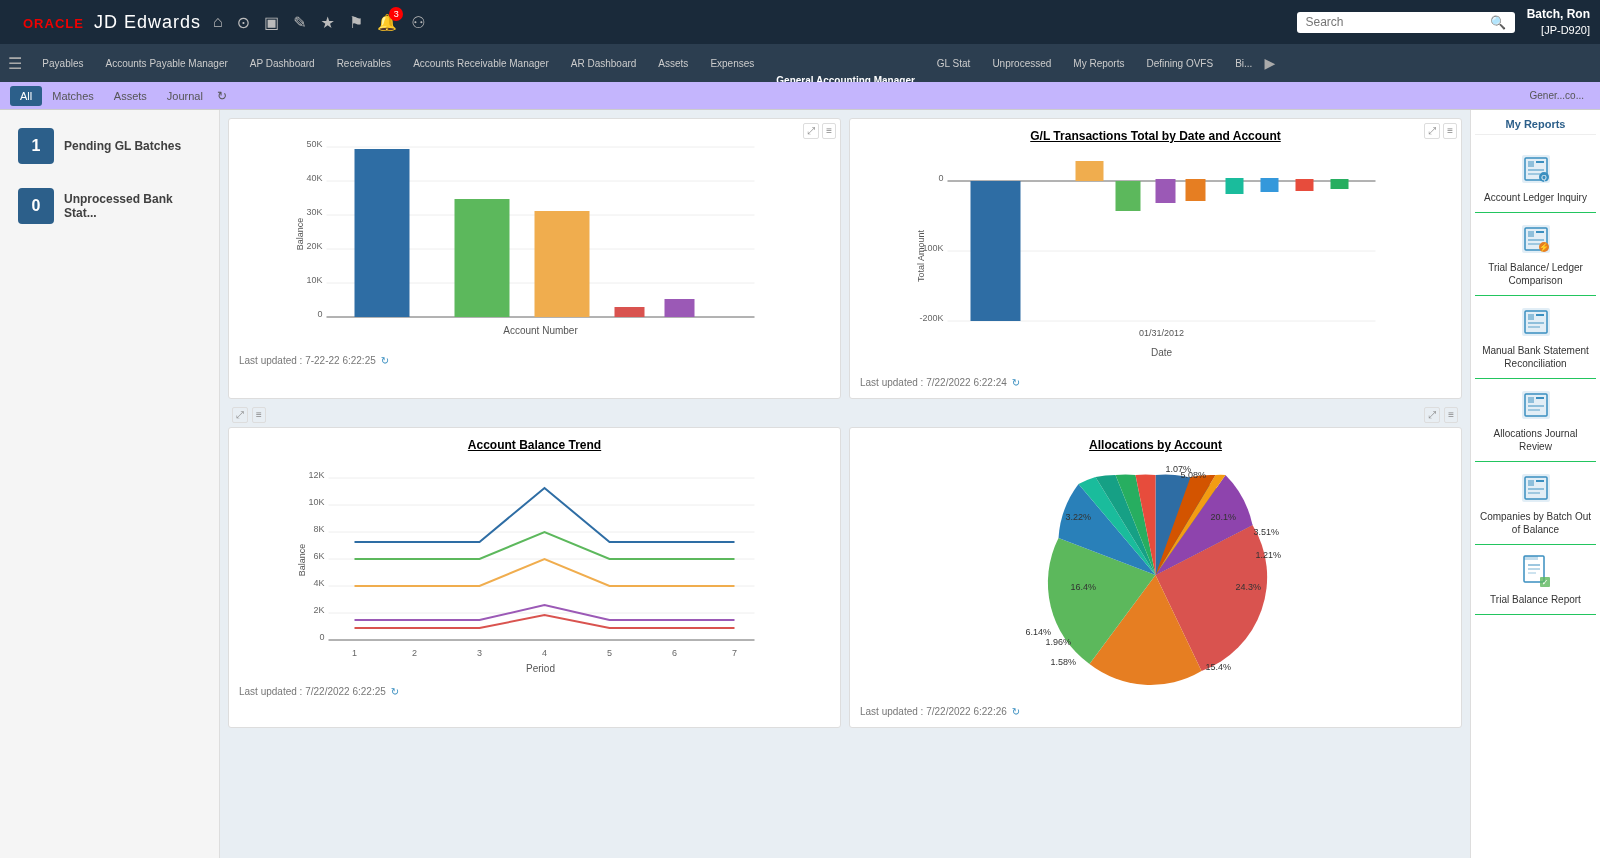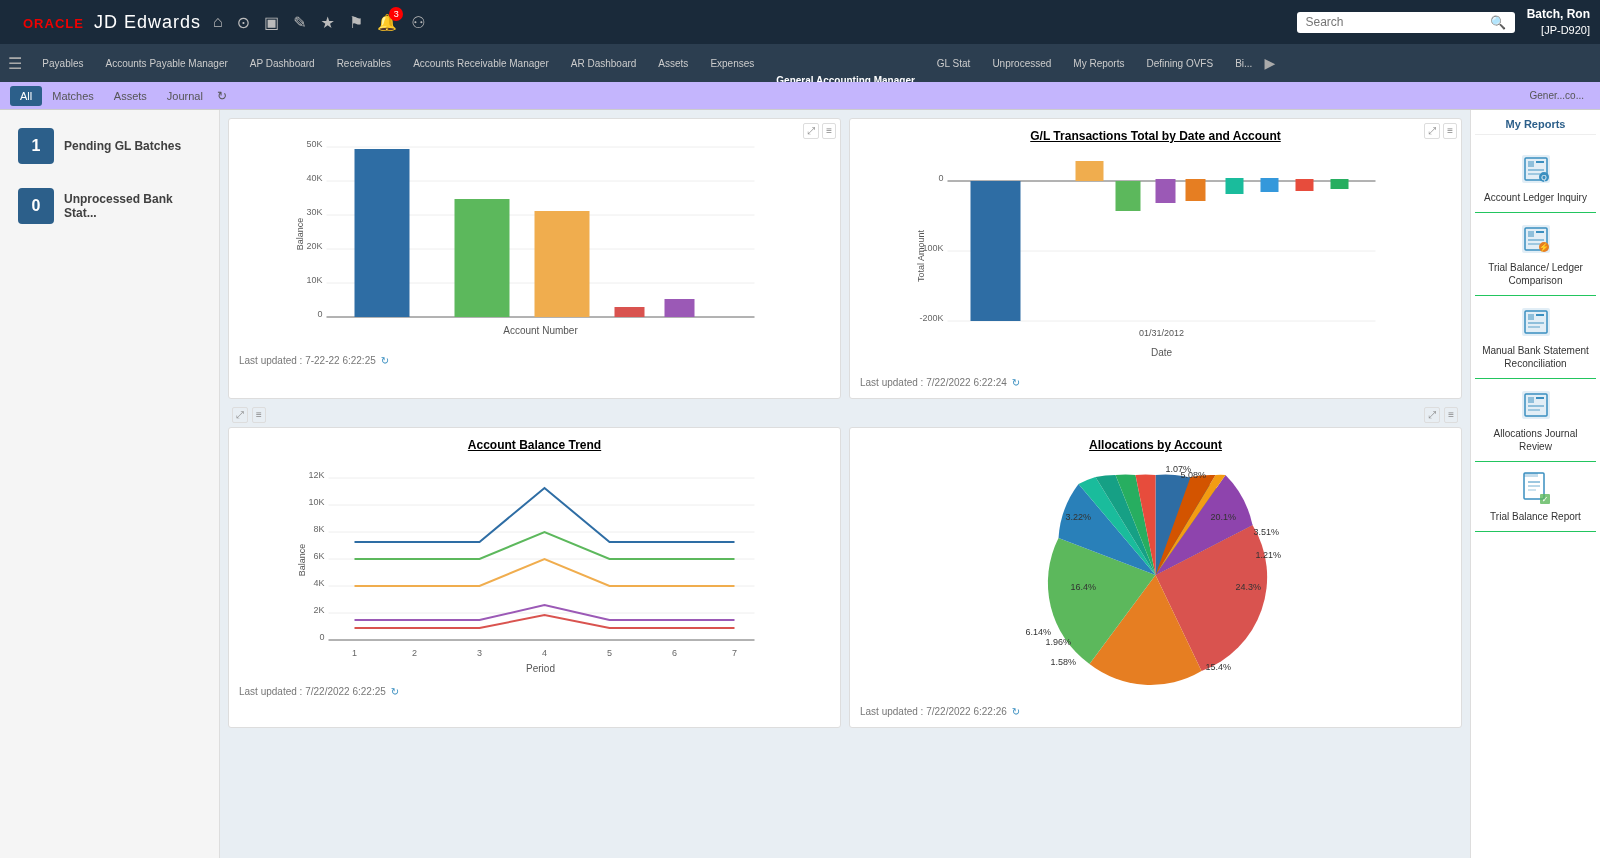--- a/index.html
+++ b/index.html
@@ -467,20 +467,31 @@
         <rect x="4" y="4" width="28" height="28" rx="2" fill="#3a8fc0" opacity="0.15"></rect>
         <rect x="7" y="7" width="22" height="22" rx="1" fill="none" stroke="#3a8fc0" stroke-width="1.5"></rect>
         <rect x="10" y="10" width="6" height="6" fill="#3a8fc0" opacity="0.5"></rect>
         <rect x="18" y="10" width="8" height="2" fill="#3a8fc0"></rect>
         <rect x="10" y="18" width="16" height="2" fill="#3a8fc0" opacity="0.5"></rect>
         <rect x="10" y="22" width="12" height="2" fill="#3a8fc0" opacity="0.4"></rect>
       </svg>
       <span class="shortcut-label">Allocations Journal Review</span>
     </div>
 
+    <div class="shortcut-item">
+      <svg class="shortcut-icon" viewBox="0 0 36 36">
+        <rect x="4" y="4" width="28" height="28" rx="2" fill="#3a8fc0" opacity="0.15"></rect>
+        <rect x="7" y="7" width="22" height="22" rx="1" fill="none" stroke="#3a8fc0" stroke-width="1.5"></rect>
+        <rect x="10" y="10" width="6" height="6" fill="#3a8fc0" opacity="0.5"></rect>
+        <rect x="18" y="10" width="8" height="2" fill="#3a8fc0"></rect>
+        <rect x="10" y="18" width="16" height="2" fill="#3a8fc0" opacity="0.5"></rect>
+        <rect x="10" y="22" width="12" height="2" fill="#3a8fc0" opacity="0.4"></rect>
+      </svg>
+      <span class="shortcut-label">Companies by Batch Out of Balance</span>
+    </div>
 
     <div class="shortcut-item">
       <svg class="shortcut-icon" viewBox="0 0 36 36">
         <rect x="6" y="3" width="20" height="26" rx="1" fill="none" stroke="#3a8fc0" stroke-width="1.5"></rect>
         <rect x="6" y="3" width="14" height="4" rx="0" fill="#3a8fc0" opacity="0.3"></rect>
         <line x1="10" y1="12" x2="22" y2="12" stroke="#3a8fc0" stroke-width="1"></line>
         <line x1="10" y1="16" x2="22" y2="16" stroke="#3a8fc0" stroke-width="1" opacity="0.7"></line>
         <line x1="10" y1="20" x2="18" y2="20" stroke="#3a8fc0" stroke-width="1" opacity="0.5"></line>
         <rect x="22" y="24" width="10" height="10" rx="1" fill="#5cb85c" opacity="0.8"></rect>
         <text x="27" y="32" font-size="8" fill="white" text-anchor="middle">✓</text>

